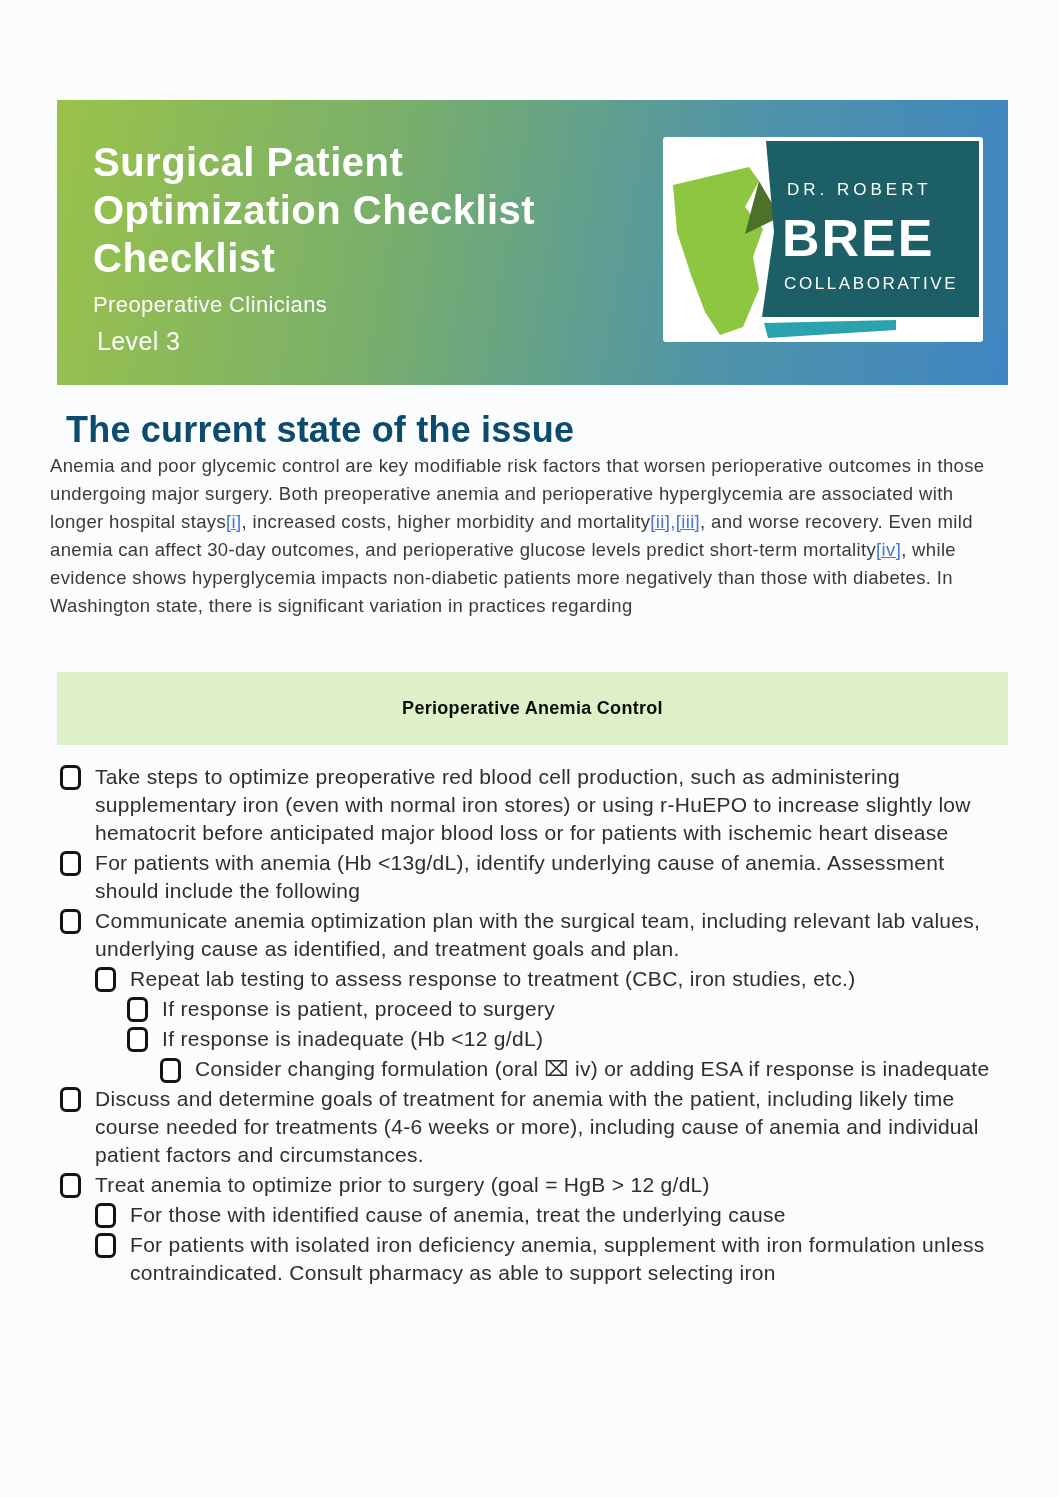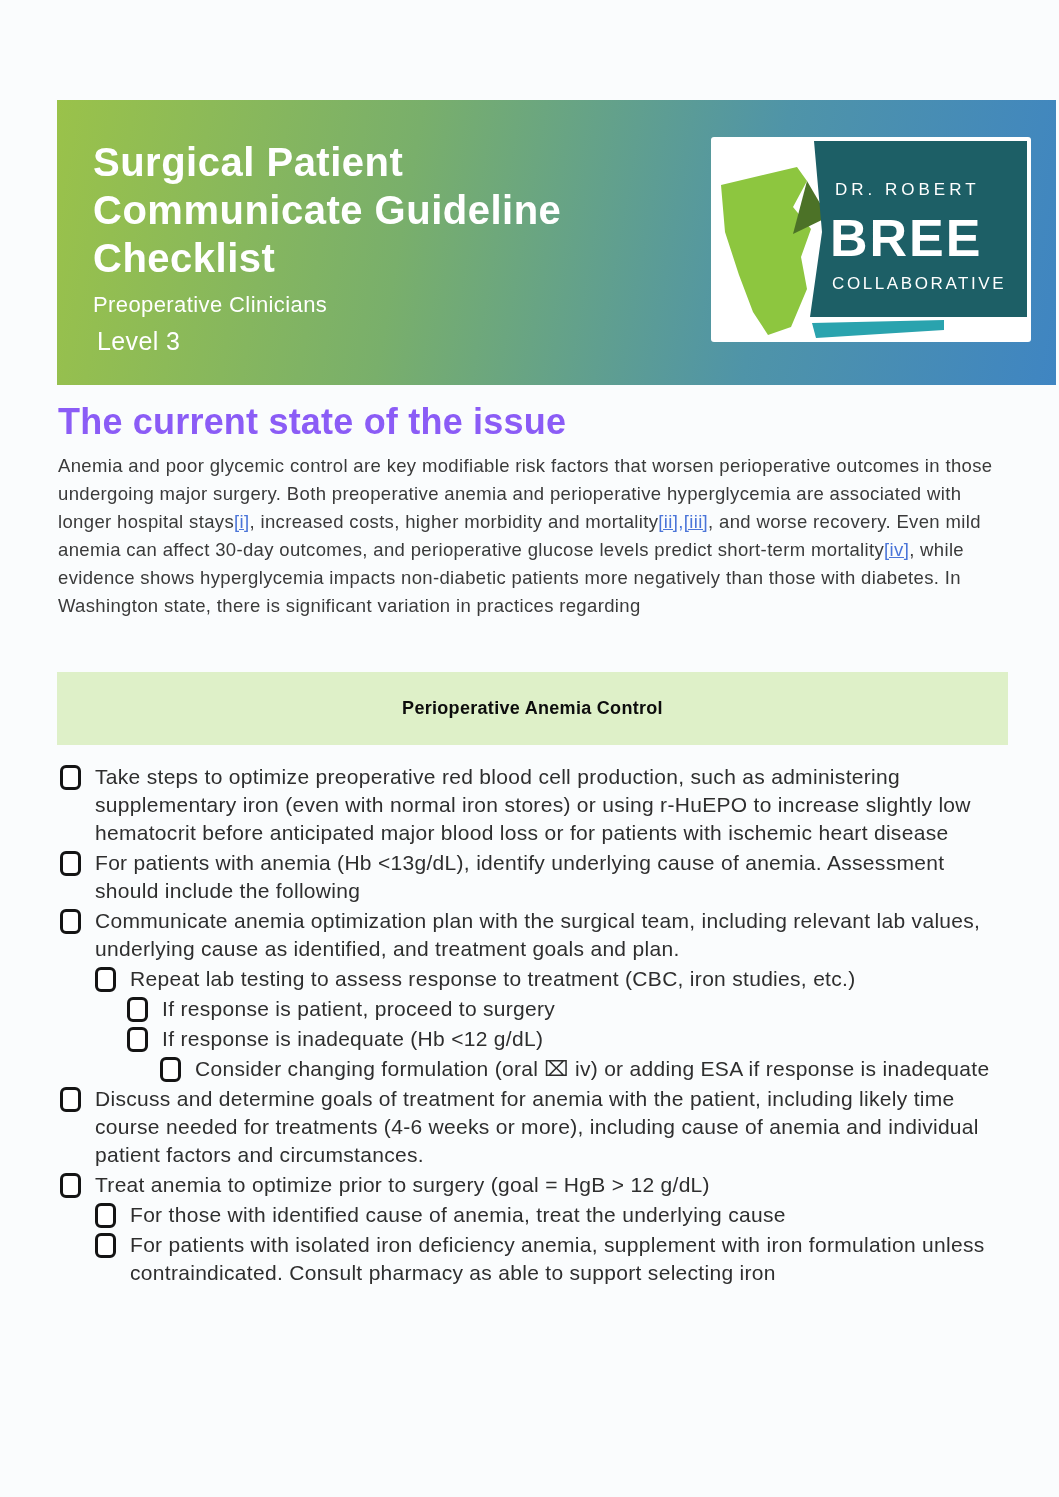--- a/index.html
+++ b/index.html
@@ -17,21 +17,20 @@
   }
 
   
   .banner {
     position: absolute;
     left: 57px;
     top: 100px;
     width: 951px;
     height: 285px;
     background: linear-gradient(100deg, #9ac24a 0%, #79af6b 35%, #4f94a8 70%, #3f85c2 100%);
-    padding-left: 48px;
   }
   .banner-text {
     position: absolute;
     left: 36px;
     top: 38px;
     color: #ffffff;
   }
   .title-line {
     font-size: 40px;
     font-weight: bold;
@@ -59,29 +58,29 @@
     top: 37px;
     width: 320px;
     height: 205px;
   }
 
   
   .section-heading {
     position: absolute;
     left: 50px;
     top: 393px;
-    margin: 8px;
+    margin: 16px;
     font-size: 36px;
     font-weight: bold;
-    color: #8b5cf6;
+    color: #0c4a6e;
     letter-spacing: 0.2px;
   }
   .intro {
     position: absolute;
-    left: 58px;
+    left: 50px;
     top: 452px;
     width: 940px;
     margin: 0;
     font-size: 18.5px;
     line-height: 28px;
     letter-spacing: 0.35px;
     color: #3a3a3a;
   }
   .cite {
     color: #4a74d8;
@@ -120,40 +119,40 @@
     display: flex;
     align-items: flex-start;
     margin-bottom: 2px;
     font-size: 21px;
     line-height: 28px;
     letter-spacing: 0.3px;
     color: #2e2e2e;
   }
   .check-item.level-2 { padding-left: 35px; }
   .check-item.level-3 { padding-left: 67px; }
-  .check-item.level-4 { padding-left: 100px; }
+  .check-item.level-4 { padding-left: 100px; align-items: flex-end; }
   .checkbox {
     flex: 0 0 auto;
     width: 15px;
     height: 19px;
     border: 3px solid #141414;
     border-radius: 6px;
     background: #ffffff;
     margin-right: 14px;
     margin-top: 2px;
   }
   .check-text { flex: 1 1 auto; }
 </style>
 </head>
 <body>
 
 <header class="banner">
   <div class="banner-text">
     <div class="title-line">Surgical Patient</div>
-    <div class="title-line">Communicate Guideline</div>
+    <div class="title-line">Optimization Checklist</div>
     <div class="title-line">Checklist</div>
     <div class="subtitle">Preoperative Clinicians</div>
     <div class="level-label">Level 3</div>
   </div>
 
   <svg class="logo" viewBox="0 0 320 205" aria-hidden="true">
     <rect x="0" y="0" width="320" height="205" rx="3" fill="#ffffff"></rect>
 
     <polygon points="10,48 86,30 96,44 82,70 100,92 90,120 96,152 80,190 57,198 42,175 28,138 14,95" fill="#8dc63f"></polygon>
     <polygon points="96,44 117,80 82,97" fill="#4c7227"></polygon>

